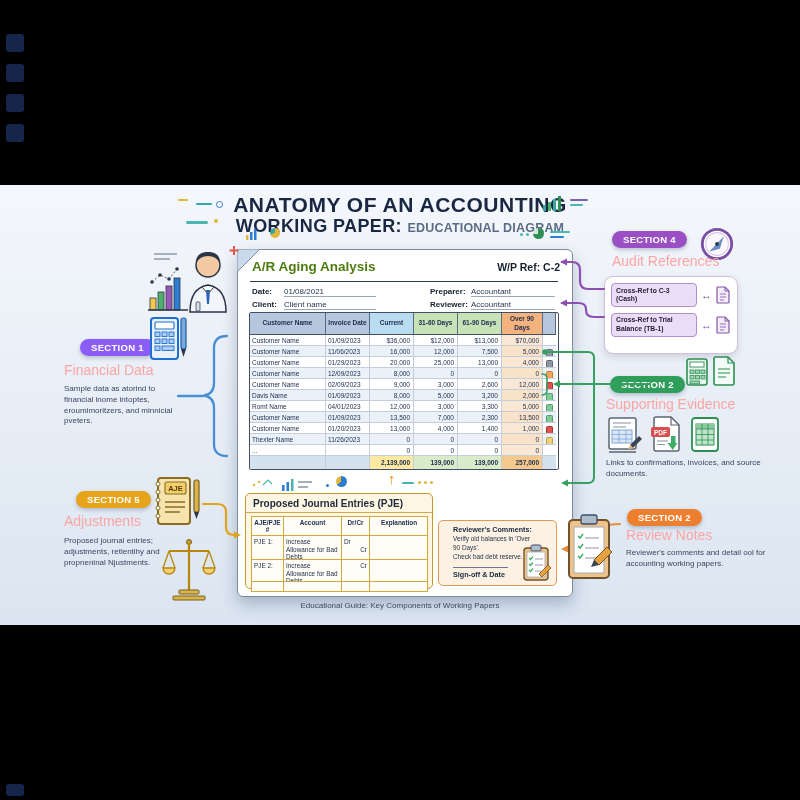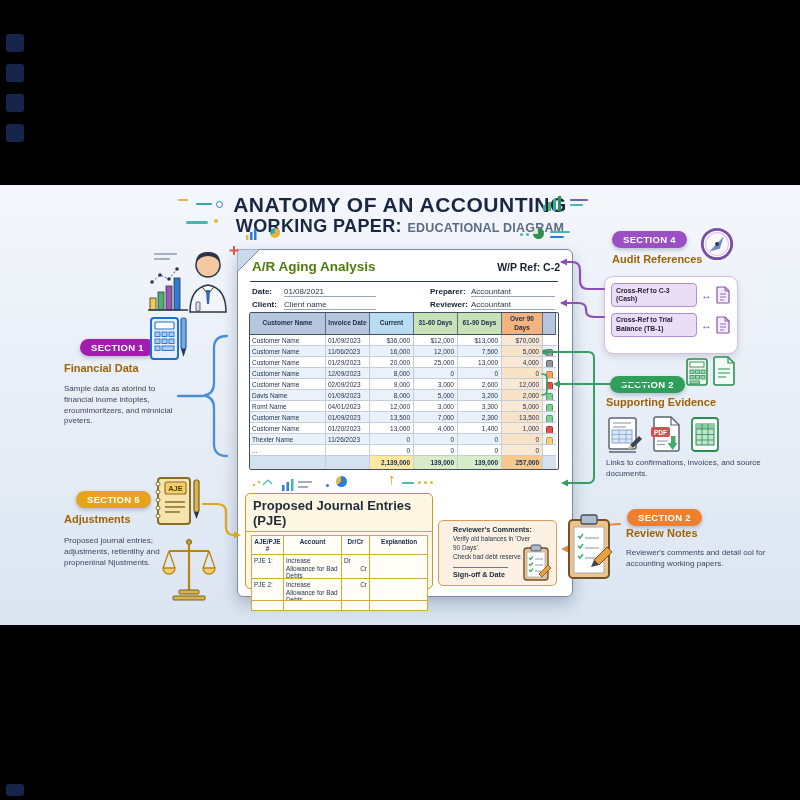--- a/index.html
+++ b/index.html
@@ -56,21 +56,21 @@
   .row-ic{display:inline-block;width:7px;height:8.5px;border-radius:1.5px;vertical-align:middle;margin-top:1px;}
   .ic-calc{background:#8e96a3;border:1px solid #5d6571;box-sizing:border-box;}
   .ic-doc-orange{background:#f2a45c;border:1px solid #c97b2e;box-sizing:border-box;}
   .ic-doc-red{background:#e0524e;border:1px solid #a83230;box-sizing:border-box;}
   .ic-doc-green{background:#82ca96;border:1px solid #4d9e68;box-sizing:border-box;}
   .ic-doc-yellow{background:#ecd07c;border:1px solid #bfa23f;box-sizing:border-box;}
   .icon-cell{text-align:center;padding:0;}
   
   .pje-box{position:absolute;left:7px;top:243px;width:188px;height:96px;background:#fdf6e2;
            border:1.5px solid #c89a25;border-radius:5px;box-sizing:border-box;}
-  .pje-title{font-size:13px;font-weight:bold;color:#1f2a3a;padding:4px 0 3px 7px;
+  .pje-title{font-size:10px;font-weight:bold;color:#1f2a3a;padding:4px 0 3px 7px;
            border-bottom:1px solid #d2a93e;}
   .pje-grid{display:grid;grid-template-columns:32px 58px 28px 58px;margin:3px 4px 0 5px;
            border:1px solid #d2a93e;background:#fffdf6;}
   .pje-cell{font-size:6.4px;line-height:1.2;padding:1.5px 2px;border-right:1px solid #d2a93e;
            border-bottom:1px solid #d2a93e;box-sizing:border-box;overflow:hidden;}
   .pje-cell:nth-child(4n){border-right:none;}
   .pje-head{font-weight:bold;text-align:center;}
   .pje-drcr{display:flex;flex-direction:column;}
   .pje-dr{align-self:flex-start;}
   .pje-cr{align-self:flex-end;}
@@ -84,21 +84,21 @@
           font-size:6px;line-height:5px;text-align:center;color:#1f8f8f;border-radius:1px;flex:none;}
   .rev-box{position:absolute;left:200px;top:270px;width:119px;height:66px;background:#fdf1e3;
            border:1.3px solid #e09a56;border-radius:5px;box-sizing:border-box;padding:4px 14px;}
   .rev-title{font-size:7.2px;font-weight:bold;color:#16283c;margin-bottom:1px;}
   .rev-line{font-size:6.4px;color:#23324a;line-height:1.4;width:84px;}
   .rev-div{width:55px;border-top:1px solid #6b7890;margin:5px 0 2px 0;}
   .rev-sign{font-size:7.2px;font-weight:bold;color:#16283c;}
   
   .badge{position:absolute;color:#fff;font-size:9.5px;font-weight:bold;letter-spacing:.3px;
          padding:3px 11px;border-radius:11px;box-shadow:0 2px 4px rgba(20,40,80,.25);}
-  .sec-title{position:absolute;font-size:11px;font-weight:bold;color:#a16207;}
+  .sec-title{position:absolute;font-size:14px;font-weight:normal;color:#fca5a5;}
   .sec-body{position:absolute;font-size:8px;color:#3a4660;line-height:1.35;}
   .s4-box{position:absolute;left:604px;top:276px;width:134px;height:78px;background:#fff;
           border:1px solid #cfc0de;border-radius:9px;box-shadow:0 3px 7px rgba(60,40,90,.15);
           padding:6px 6px;box-sizing:border-box;display:flex;flex-direction:column;gap:6px;}
   .ref-row{display:flex;align-items:center;gap:4px;}
   .ref-pill{width:76px;background:#eadef6;border:1px solid #b48cd1;border-radius:4px;
             font-size:6.8px;font-weight:bold;color:#241835;padding:2.5px 4px;line-height:1.25;}
   .ref-arrow{color:#7b4fa3;font-weight:bold;font-size:11px;}
 </style>
 </head>
@@ -136,20 +136,21 @@
       <rect x="4" y="5" width="2.5" height="8" fill="#2d7dd2"></rect>
     <rect x="8" y="2" width="2.5" height="11" fill="#2d7dd2"></rect>
   </svg>
   <div class="pie" style="left:270px;top:43px;width:10px;height:10px;background:conic-gradient(#e0b73c 0 70%,#35a6a0 70% 100%);"></div>
   <div class="dot" style="left:520px;top:48px;width:3px;height:3px;background:#49b6b0;"></div>
   <div class="dot" style="left:526px;top:48px;width:3px;height:3px;background:#49b6b0;"></div>
   <div class="pie" style="left:533px;top:43px;width:11px;height:11px;background:conic-gradient(#2e8f54 0 75%,#d6ead9 75% 100%);"></div>
   <div class="dash" style="left:550px;top:46px;width:20px;height:2px;background:#49b6b0;"></div>
   <div class="dash" style="left:550px;top:51px;width:14px;height:1.5px;background:#2d7dd2;"></div>
 
+  <div class="footer-note" style="top:416px;">Educational Guide: Key Components of Working Papers</div>
 </div>
 
 <svg class="abs" style="left:146px;top:242px;z-index:2;" width="94" height="80" viewBox="0 0 94 80">
   <path d="M8,12 H31 M8,17 H24" stroke="#8d99ab" stroke-width="1.6"></path>
   <path d="M6,40 L14,33 L23,37 L31,27" stroke="#2b3648" stroke-width="0.8" stroke-dasharray="2,2" fill="none"></path>
   <circle cx="6" cy="40" r="1.8" fill="#2b3648"></circle>
     <circle cx="14" cy="33" r="1.8" fill="#2b3648"></circle>
   <circle cx="23" cy="37" r="1.8" fill="#2b3648"></circle>
     <circle cx="31" cy="27" r="1.8" fill="#2b3648"></circle>
   <rect x="4" y="56" width="6" height="12" fill="#f2c94c" stroke="#2b3648" stroke-width="0.8"></rect>
@@ -363,21 +364,21 @@
       <rect x="2" y="4" width="24" height="32" rx="3" fill="#f0c488" stroke="#6e5330" stroke-width="1.4"></rect>
       <rect x="9" y="1" width="10" height="6" rx="1.5" fill="#aebdcc" stroke="#3f4e63" stroke-width="1"></rect>
       <rect x="5" y="8" width="18" height="25" fill="#fff" stroke="#a2abb8" stroke-width="0.8"></rect>
       <path d="M7,14 l1.5,1.5 L11,12.5 M7,20 l1.5,1.5 L11,18.5 M7,26 l1.5,1.5 L11,24.5" stroke="#3fae68" stroke-width="1.2" fill="none"></path>
       <path d="M13,15 H21 M13,21 H21 M13,27 H19" stroke="#8a93a0" stroke-width="0.9"></path>
       <polygon points="17,30 26,21 29,24 20,33" fill="#e8a13c" stroke="#6e5330" stroke-width="0.8"></polygon>
     </svg>
   </div>
 </div>
 
-<div class="badge" style="left: 80px; top: 339px; background: #a21caf;">SECTION 1</div>
+<div class="badge" style="left: 80px; top: 339px; background: #8b5cf6;">SECTION 1</div>
 <svg class="abs" style="left:147px;top:315px;" width="44" height="48" viewBox="0 0 44 48">
   <rect x="34" y="3" width="5" height="31" rx="2" fill="#7aa9dc" stroke="#1d5fae" stroke-width="1.2"></rect>
   <polygon points="34,34 39,34 36.5,42" fill="#2b3648"></polygon>
   <rect x="4" y="3" width="27" height="41" rx="3" fill="#e8f1fb" stroke="#1d6fd1" stroke-width="2"></rect>
   <rect x="8" y="7" width="19" height="7" rx="1" fill="#fff" stroke="#1d6fd1" stroke-width="1.1"></rect>
   <g fill="#aecdf0" stroke="#1d6fd1" stroke-width="0.9">
     <rect x="8" y="17" width="5" height="4.5"></rect>
       <rect x="15" y="17" width="5" height="4.5"></rect>
       <rect x="22" y="17" width="5" height="4.5"></rect>
     <rect x="8" y="24" width="5" height="4.5"></rect>

